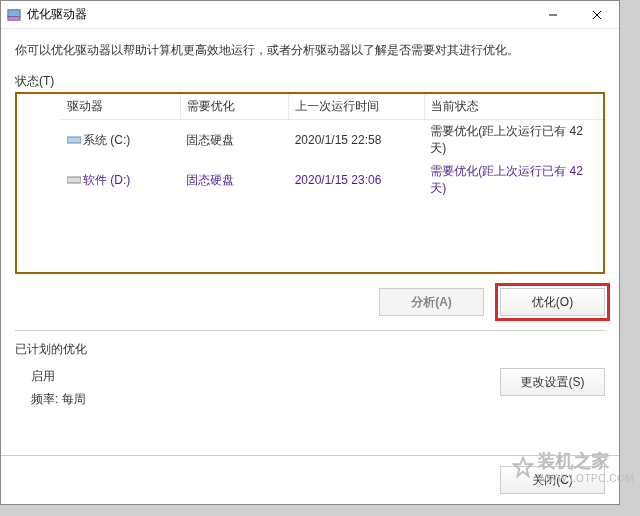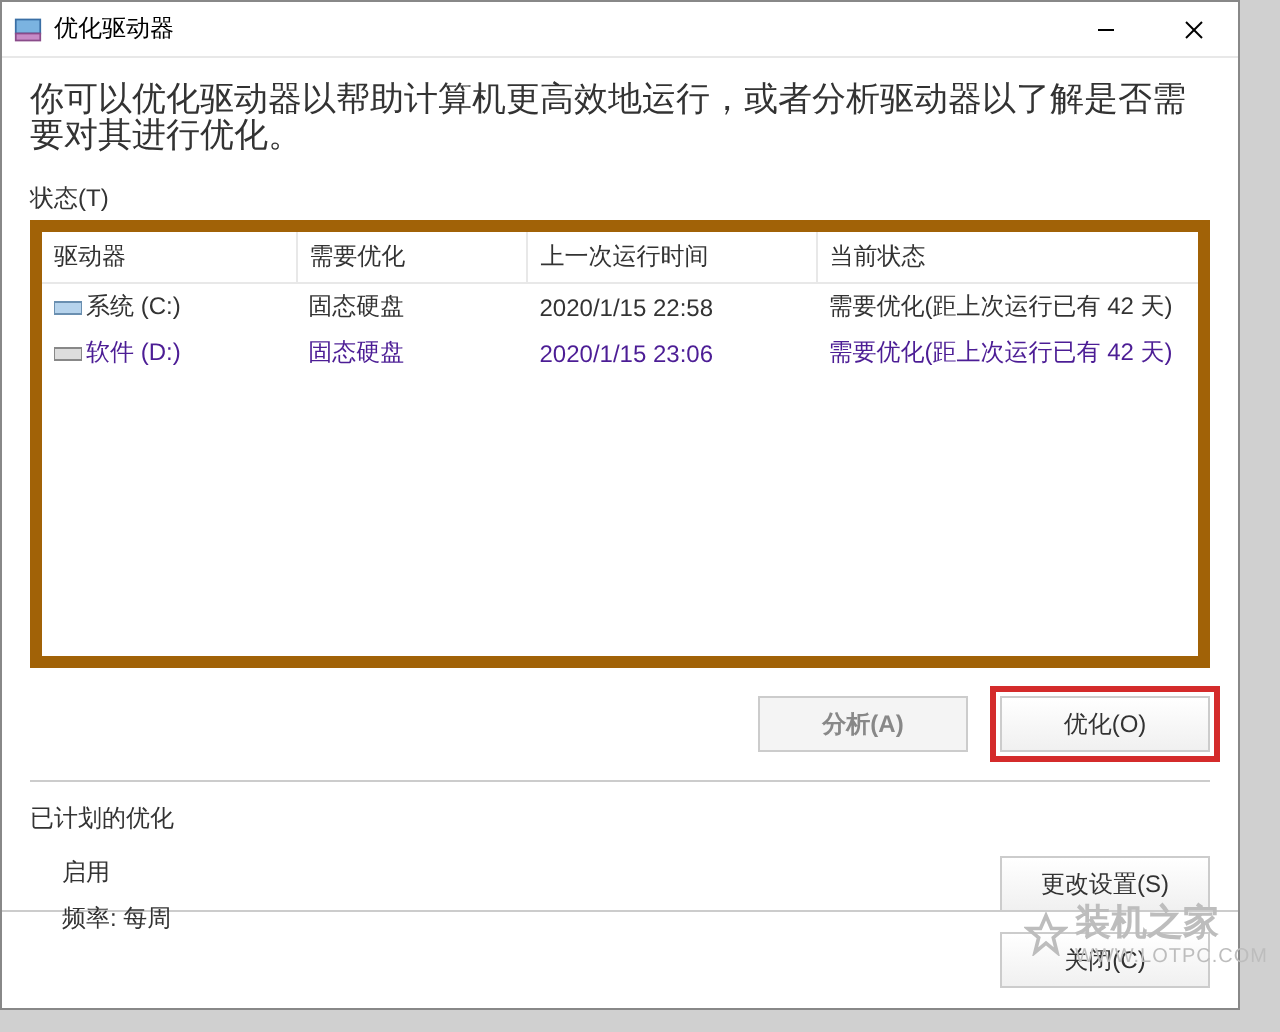--- a/index.html
+++ b/index.html
@@ -3,23 +3,23 @@
   <meta charset="utf-8">
   <style>
     * { margin: 0; padding: 0; box-sizing: border-box; font-family: "Microsoft YaHei", "Segoe UI", sans-serif; font-size: 12px; }
     html, body { width: 640px; height: 516px; background: #d0d0d0; overflow: hidden; position: relative; }
     .app-window { position: absolute; top: 0; left: 0; width: 620px; height: 505px; background: #fff; border: 1px solid #888; }
     .title-bar { display: flex; align-items: center; height: 28px; padding: 0 0 0 6px; background: #fff; border-bottom: 1px solid #e8e8e8; }
     .title-bar .icon { width: 14px; height: 14px; margin-right: 6px; }
     .title-bar .title { flex: 1; color: #000; }
     .title-bar .win-btn { width: 44px; height: 28px; display: flex; align-items: center; justify-content: center; color: #000; }
     .body { padding: 12px 14px 8px 14px; color: #333; }
-    .desc { font-size: 17px; color: #333; margin-bottom: 14px; line-height: 18px; }
+    .desc { font-size: 12px; color: #333; margin-bottom: 14px; line-height: 18px; }
     .section-label { margin-bottom: 2px; color: #333; }
-    .drive-table-wrap { border: 6px solid #a16207; height: 224px; background: #fff; overflow: hidden; }
+    .drive-table-wrap { border: 2px solid #a16207; height: 182px; background: #fff; overflow: hidden; padding-left: 44px; }
     .drive-table { width: 100%; border-collapse: collapse; }
     .drive-table th { text-align: left; font-weight: 400; color: #333; padding: 4px 6px; background: #fff; border-bottom: 1px solid #e8e8e8; border-right: 1px solid #e8e8e8; }
     .drive-table th:last-child { border-right: none; }
     .drive-table td { padding: 3px 6px; vertical-align: middle; color: #333; }
     .drive-table tbody tr:nth-child(2) td { color: #4c1d95; }
     .drive-cell { display: flex; align-items: center; gap: 2px; }
     .drive-icon { width: 14px; height: 10px; }
     .btn-row { display: flex; justify-content: flex-end; gap: 16px; margin-top: 14px; }
     .btn { width: 105px; height: 28px; border: 1px solid #ccc; background: linear-gradient(#fff, #f0f0f0); color: #333; cursor: pointer; }
     .btn:disabled { color: #888; background: #f4f4f4; cursor: default; font-weight: bold; }

